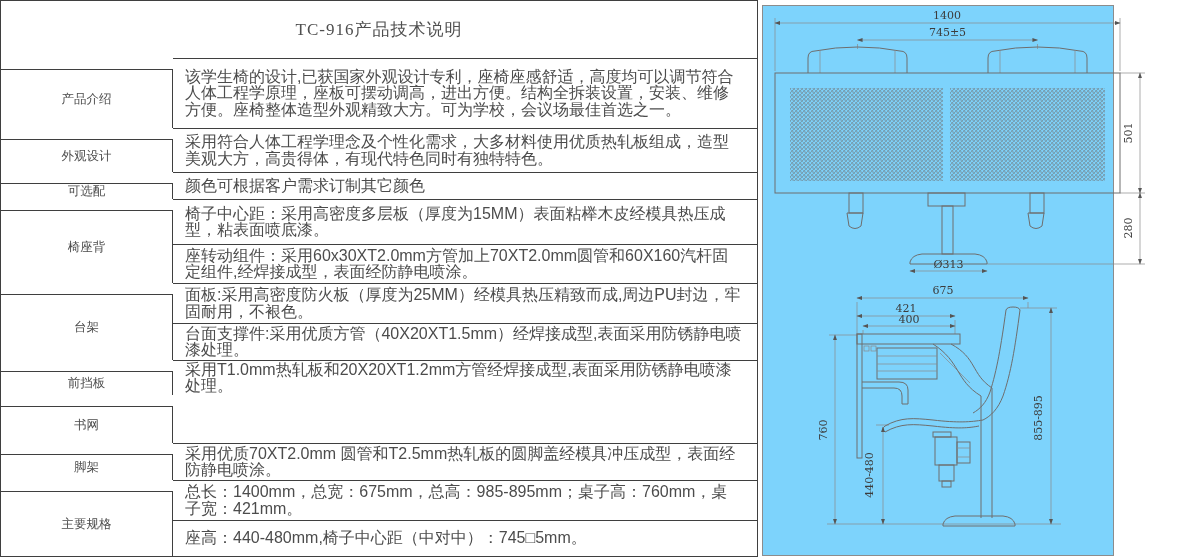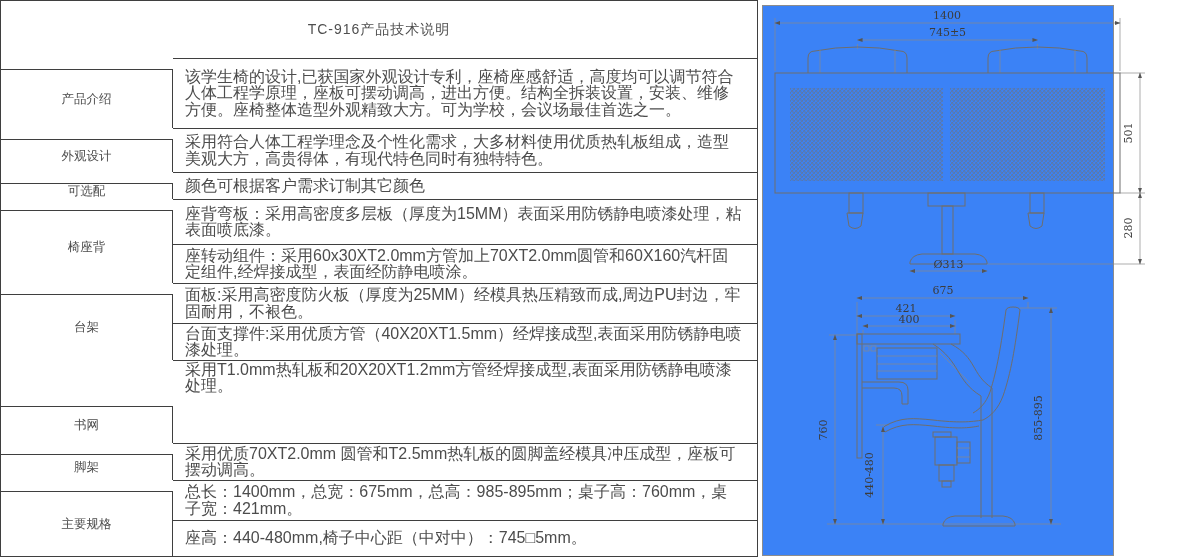--- a/index.html
+++ b/index.html
@@ -10,28 +10,28 @@
   .spec-table {
     position:absolute; left:0; top:0; width:758px; height:557px;
     border:1px solid #3f3f3f;
     display:grid;
     grid-template-columns:172px 1fr;
     grid-template-rows:57px 70px 44px 27px 45px 39px 40px 37px 35px 48px 37px 40px 36px;
     color:#4c4c4c;
   }
   .cell { display:flex; align-items:center; }
   .bt { border-top:1px solid #3f3f3f; }
-  .title-cell { justify-content:center; font-size:14px; letter-spacing:1px; color:#4f4f4f; }
+  .title-cell { justify-content:center; font-size:17px; letter-spacing:1px; color:#4f4f4f;font-family:Liberation Serif, serif; }
   .lbl { justify-content:center; text-align:center; font-size:12.5px; border-right:1px solid #3f3f3f;margin-top:11px; }
   .txt { padding:3px 14px 3px 12px; font-size:16px; line-height:16.5px; text-align:left; }
 
   
   .drawing-panel {
     position:absolute; left:762px; top:5px; width:352px; height:551px;
-    border:1px solid #8c8c8c; background:#3b82f6;
+    border:1px solid #8c8c8c; background:#7dd3fc;
   }
   .drawing-panel svg { display:block; }
   .dln { stroke:#6e6e6e; stroke-width:1; fill:none; }
   .dthin { stroke:#8a8a8a; stroke-width:0.7; fill:none; }
   .dimtxt { font-family:"DejaVu Serif", serif; font-size:11px; fill:#3c3c3c; }
 </style>
 </head>
 <body>
 
 <div class="spec-table">
@@ -40,33 +40,34 @@
   <div class="cell lbl bt" style="grid-row:2;grid-column:1">产品介绍</div>
   <div class="cell txt bt" style="grid-row:2;grid-column:2">该学生椅的设计,已获国家外观设计专利，座椅座感舒适，高度均可以调节符合人体工程学原理，座板可摆动调高，进出方便。结构全拆装设置，安装、维修方便。座椅整体造型外观精致大方。可为学校，会议场最佳首选之一。</div>
 
   <div class="cell lbl bt" style="grid-row:3;grid-column:1">外观设计</div>
   <div class="cell txt bt" style="grid-row:3;grid-column:2">采用符合人体工程学理念及个性化需求，大多材料使用优质热轧板组成，造型美观大方，高贵得体，有现代特色同时有独特特色。</div>
 
   <div class="cell lbl bt" style="grid-row:4;grid-column:1">可选配</div>
   <div class="cell txt bt" style="grid-row:4;grid-column:2">颜色可根据客户需求订制其它颜色</div>
 
   <div class="cell lbl bt" style="grid-row:5/7;grid-column:1">椅座背</div>
-  <div class="cell txt bt" style="grid-row:5;grid-column:2">座背弯板：采用高密度多层板（厚度为15MM）表面采用防锈静电喷漆处理，粘表面喷底漆。</div>
+  <div class="cell txt bt" style="grid-row:5;grid-column:2">椅子中心距：采用高密度多层板（厚度为15MM）表面粘榉木皮经模具热压成型，粘表面喷底漆。</div>
   <div class="cell txt bt" style="grid-row:6;grid-column:2">座转动组件：采用60x30XT2.0mm方管加上70XT2.0mm圆管和60X160汽杆固定组件,经焊接成型，表面经防静电喷涂。</div>
 
   <div class="cell lbl bt" style="grid-row:7/9;grid-column:1">台架</div>
   <div class="cell txt bt" style="grid-row:7;grid-column:2">面板:采用高密度防火板（厚度为25MM）经模具热压精致而成,周边PU封边，牢固耐用，不裉色。</div>
   <div class="cell txt bt" style="grid-row:8;grid-column:2">台面支撑件:采用优质方管（40X20XT1.5mm）经焊接成型,表面采用防锈静电喷漆处理。</div>
 
+  <div class="cell lbl bt" style="grid-row:9;grid-column:1">前挡板</div>
   <div class="cell txt bt" style="grid-row:9;grid-column:2">采用T1.0mm热轧板和20X20XT1.2mm方管经焊接成型,表面采用防锈静电喷漆处理。</div>
 
   <div class="cell lbl bt" style="grid-row:10;grid-column:1">书网</div>
 
   <div class="cell lbl bt" style="grid-row:11;grid-column:1">脚架</div>
-  <div class="cell txt bt" style="grid-row:11;grid-column:2">采用优质70XT2.0mm 圆管和T2.5mm热轧板的圆脚盖经模具冲压成型，座板可摆动调高。</div>
+  <div class="cell txt bt" style="grid-row:11;grid-column:2">采用优质70XT2.0mm 圆管和T2.5mm热轧板的圆脚盖经模具冲压成型，表面经防静电喷涂。</div>
 
   <div class="cell lbl bt" style="grid-row:12/14;grid-column:1">主要规格</div>
   <div class="cell txt bt" style="grid-row:12;grid-column:2">总长：1400mm，总宽：675mm，总高：985-895mm；桌子高：760mm，桌子宽：421mm。</div>
   <div class="cell txt bt" style="grid-row:13;grid-column:2">座高：440-480mm,椅子中心距（中对中）：745□5mm。</div>
 </div>
 
 <div class="drawing-panel">
 
   <svg width="414" height="272" viewBox="0 0 414 272">
     <defs>

